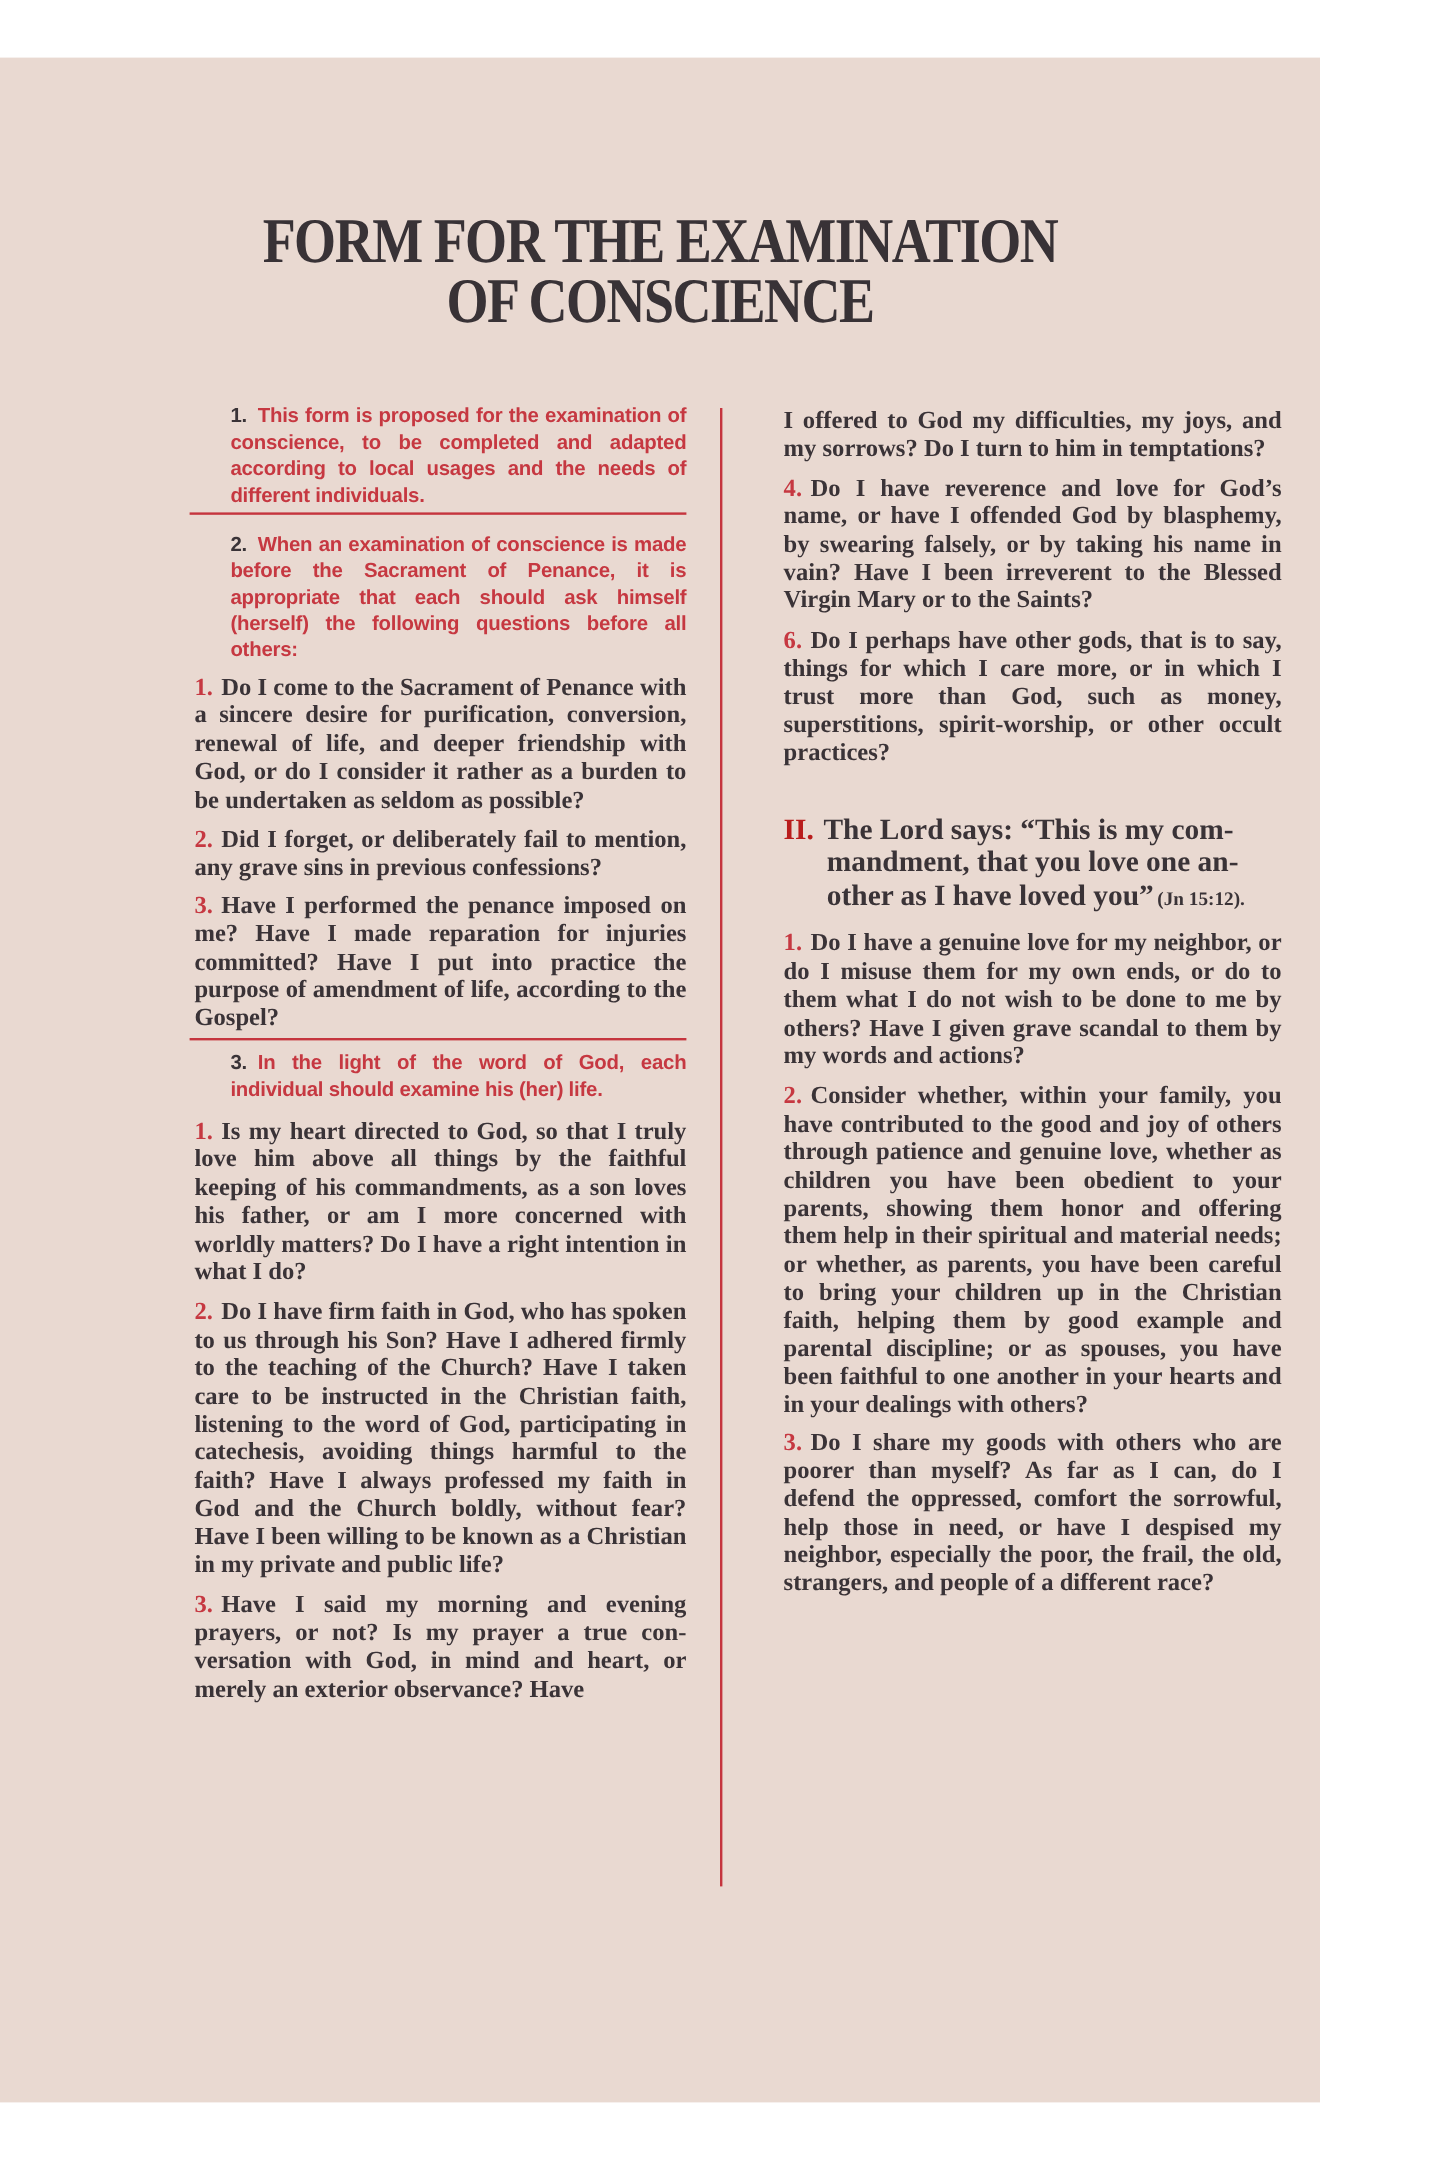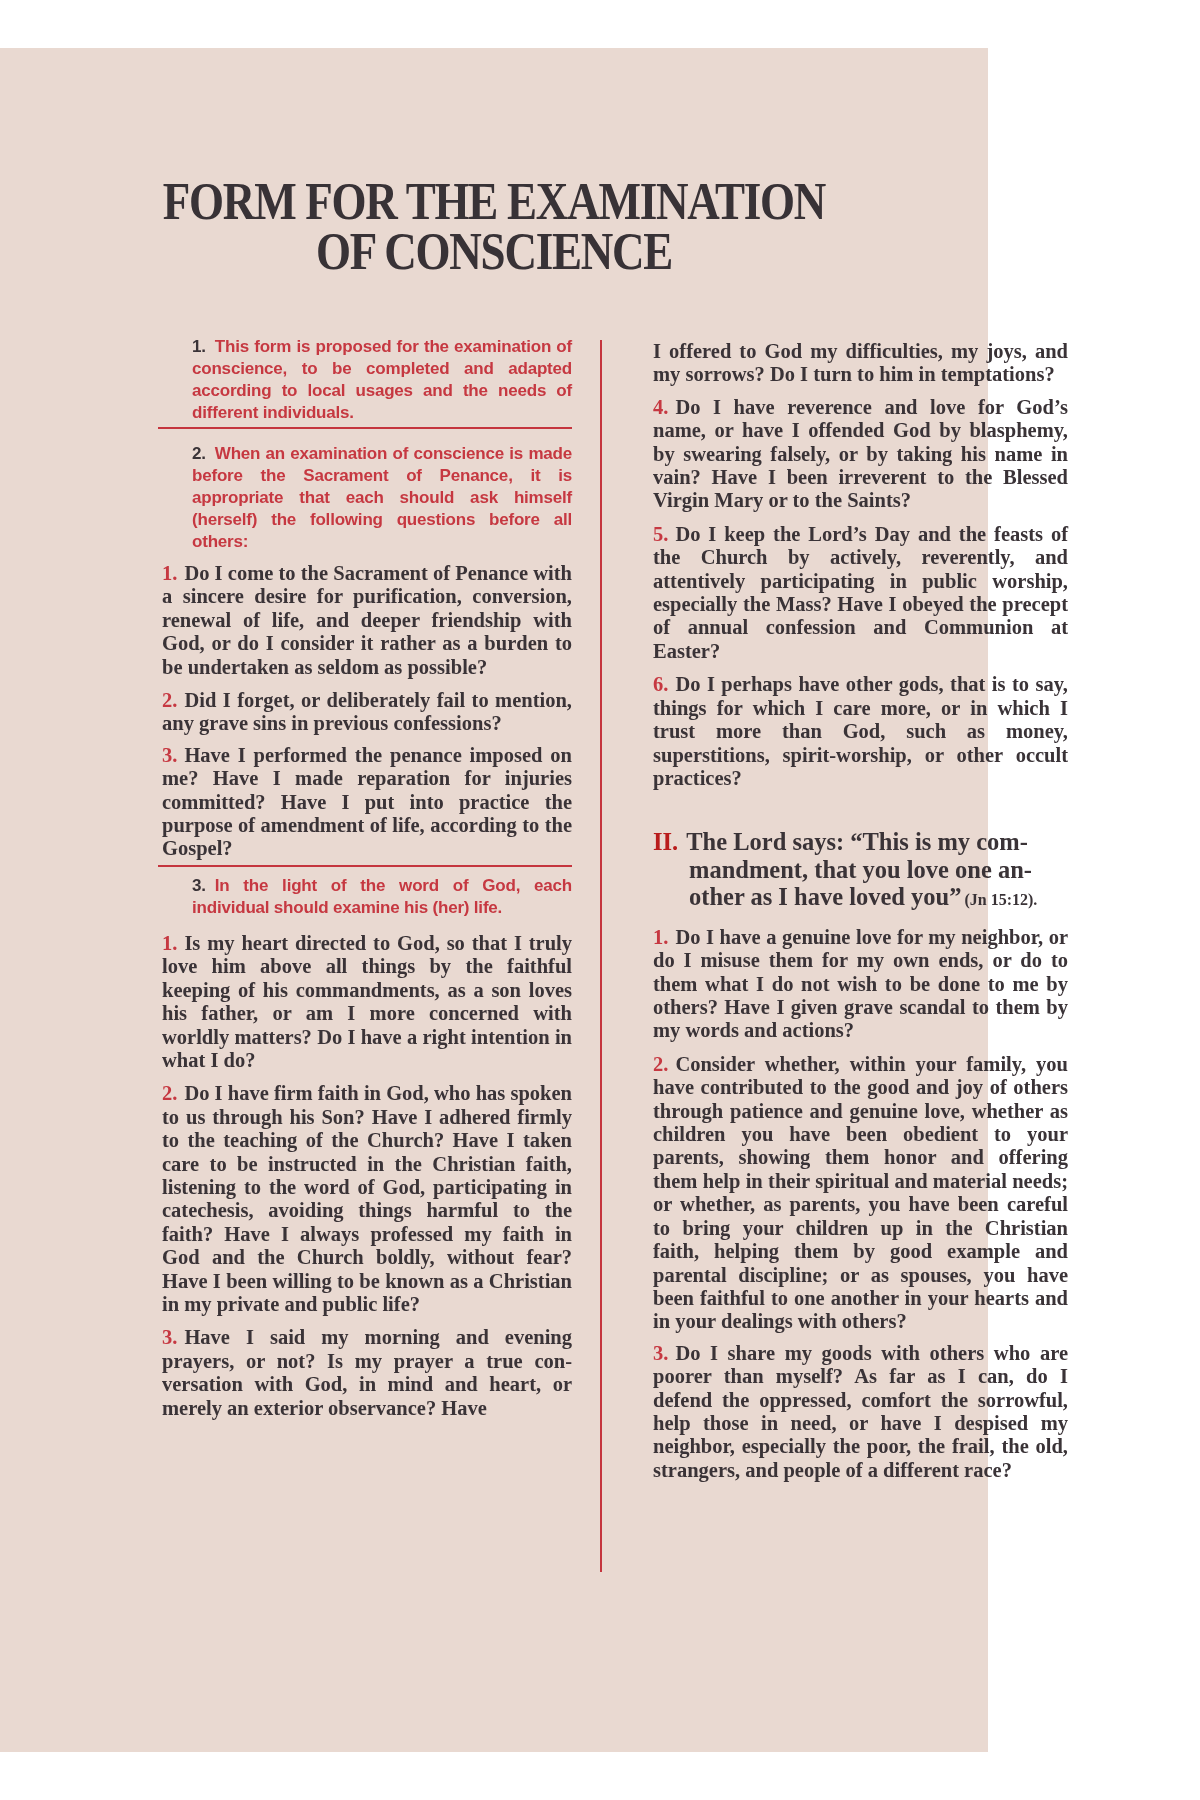--- a/index.html
+++ b/index.html
@@ -5,23 +5,22 @@
   html,body{margin:0;padding:0;}
   body{
     width:1200px;height:1800px;
     background:#ffffff;
     position:relative;
     font-family:"Liberation Serif",serif;
     overflow:hidden;
   }
   .sheet{
     position:absolute;left:0;top:48px;
-    width:964px;height:1704px;
+    width:1100px;height:1704px;
     background:#e9d9d1;
-    padding-left:24px;
   }
   .title{
     position:absolute;left:0;top:128px;width:100%;
     margin:0;text-align:center;
     font-family:"Liberation Serif",serif;
     font-weight:bold;color:#383236;
     font-size:53px;line-height:50px;letter-spacing:-1.5px;
     transform:scaleX(0.85);transform-origin:50% 0;
   }
   .title span{display:block;}
@@ -105,21 +104,20 @@
     <p class="item"><span class="i-num">3.</span><span>Have I said my morning and evening prayers, or not? Is my prayer a true con­versation with God, in mind and heart, or merely an exterior observance? Have</span></p>
 
   </div>
 
   <div class="col col-right">
 
     <p class="cont">I offered to God my difficulties, my joys, and my sorrows? Do I turn to him in temptations?</p>
 
     <p class="item item-first"><span class="i-num">4.</span><span>Do I have reverence and love for God’s name, or have I offended God by blasphemy, by swearing falsely, or by taking his name in vain? Have I been ir­reverent to the Blessed Virgin Mary or to the Saints?</span></p>
 
-    <p class="item"><span class="i-num">5.</span><span>Do I keep the Lord’s Day and the feasts of the Church by actively, reverently, and attentively participating in public wor­ship, especially the Mass? Have I obeyed the precept of annual confession and Communion at Easter?</span></p>
 
     <p class="item"><span class="i-num">6.</span><span>Do I perhaps have other gods, that is to say, things for which I care more, or in which I trust more than God, such as money, superstitions, spirit-worship, or other occult practices?</span></p>
 
     <p class="heading heading-2"><span class="h-num">II.</span><span>The Lord says: “This is my com­mandment, that you love one an­other as I have loved you”</span><span class="h-ref">(Jn 15:12).</span></p>
 
     <p class="item" style="margin-top:12px;"><span class="i-num">1.</span><span>Do I have a genuine love for my neighbor, or do I misuse them for my own ends, or do to them what I do not wish to be done to me by others? Have I given grave scandal to them by my words and actions?</span></p>
 
     <p class="item"><span class="i-num">2.</span><span>Consider whether, within your family, you have contributed to the good and joy of others through patience and genuine love, whether as children you have been obedient to your parents, showing them honor and offering them help in their spir­itual and material needs; or whether, as parents, you have been careful to bring your children up in the Christian faith, helping them by good example and parental discipline; or as spouses, you have been faithful to one another in your hearts and in your dealings with others?</span></p>
 
     <p class="item item-tight"><span class="i-num">3.</span><span>Do I share my goods with others who are poorer than myself? As far as I can, do I defend the oppressed, comfort the sorrowful, help those in need, or have I despised my neighbor, especially the poor, the frail, the old, strangers, and people of a different race?</span></p>

